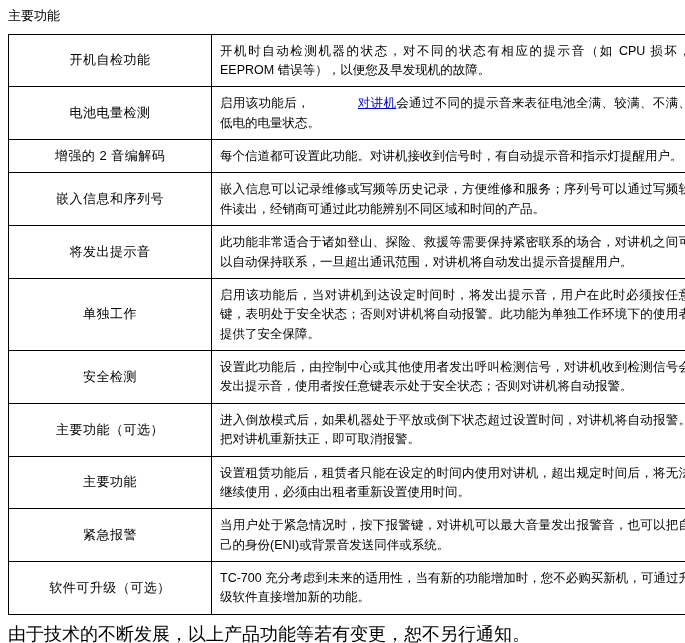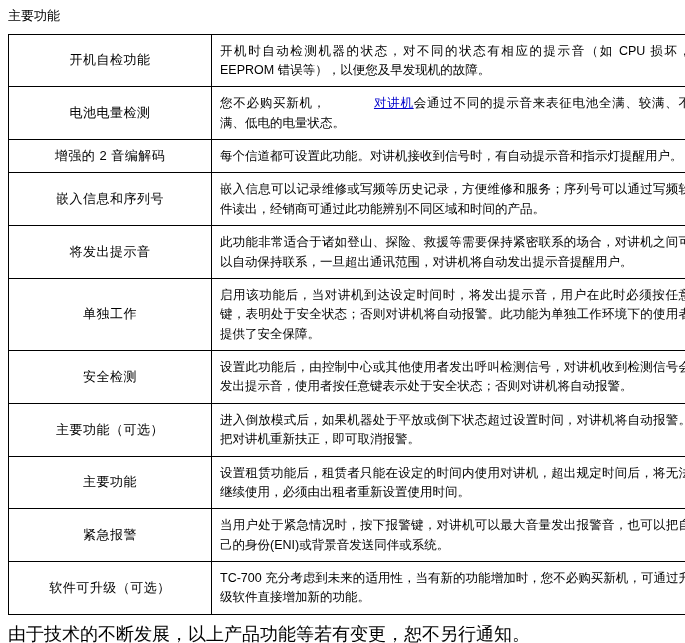--- a/index.html
+++ b/index.html
@@ -76,21 +76,21 @@
   <table class="features">
     <tbody>
 
       <tr>
         <td class="name">开机自检功能</td>
         <td class="desc">开机时自动检测机器的状态，对不同的状态有相应的提示音（如 CPU 损坏，EEPROM 错误等），以便您及早发现机的故障。</td>
       </tr>
 
       <tr>
         <td class="name">电池电量检测</td>
-        <td class="desc"><span class="desc-inline">您不必购买新机，</span><a class="link" href="#">对讲机</a><span class="desc-inline">会通过不同的提示音来表征电池全满、较满、不满、低电的电量状态。</span></td>
+        <td class="desc"><span class="desc-inline">启用该功能后，</span><a class="link" href="#">对讲机</a><span class="desc-inline">会通过不同的提示音来表征电池全满、较满、不满、低电的电量状态。</span></td>
       </tr>
 
       <tr>
         <td class="name">增强的 2 音编解码</td>
         <td class="desc">每个信道都可设置此功能。对讲机接收到信号时，有自动提示音和指示灯提醒用户。</td>
       </tr>
 
       <tr>
         <td class="name">嵌入信息和序列号</td>
         <td class="desc">嵌入信息可以记录维修或写频等历史记录，方便维修和服务；序列号可以通过写频软件读出，经销商可通过此功能辨别不同区域和时间的产品。</td>

